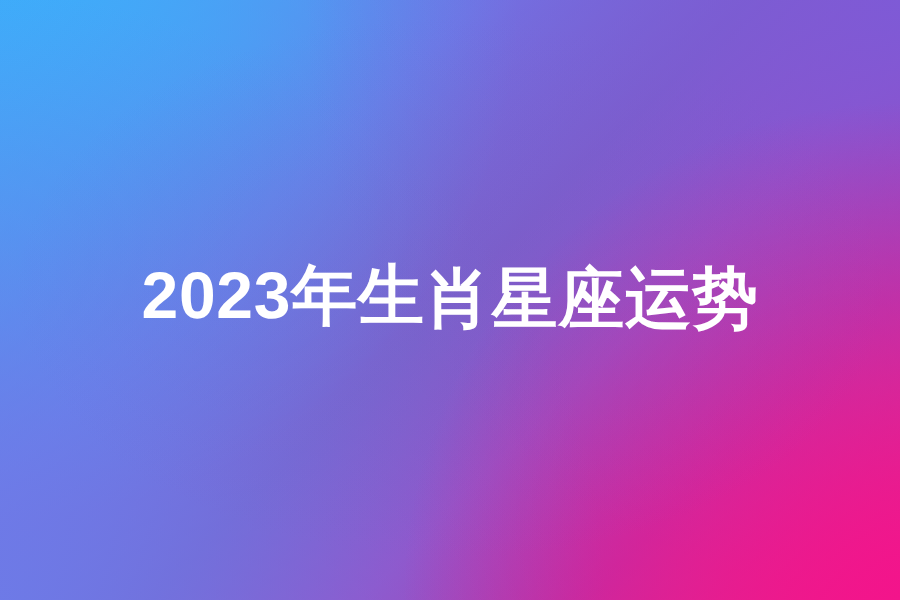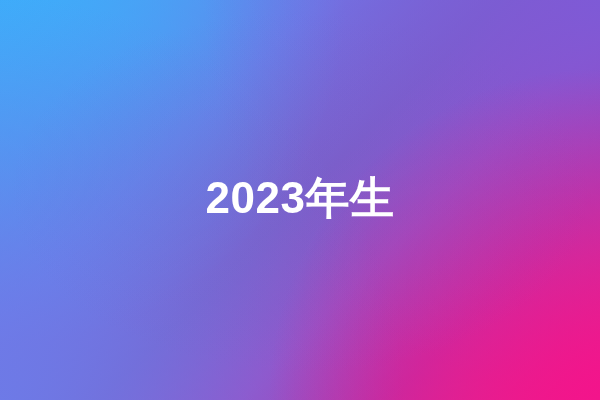--- a/index.html
+++ b/index.html
@@ -120,15 +120,16 @@
 
   <div class="bg-base"></div>
   <div class="bg-tint-tl"></div>
   <div class="bg-tint-tr"></div>
   <div class="bg-tint-bl"></div>
   <div class="bg-tint-br"></div>
   <div class="bg-tint-center"></div>
 
   <div class="title-block">
     <div class="title-line title-line-1">2023年生</div>
+    <div class="title-line title-line-2">肖星座运势</div>
   </div>
 
 </div>
 
 </body></html>

